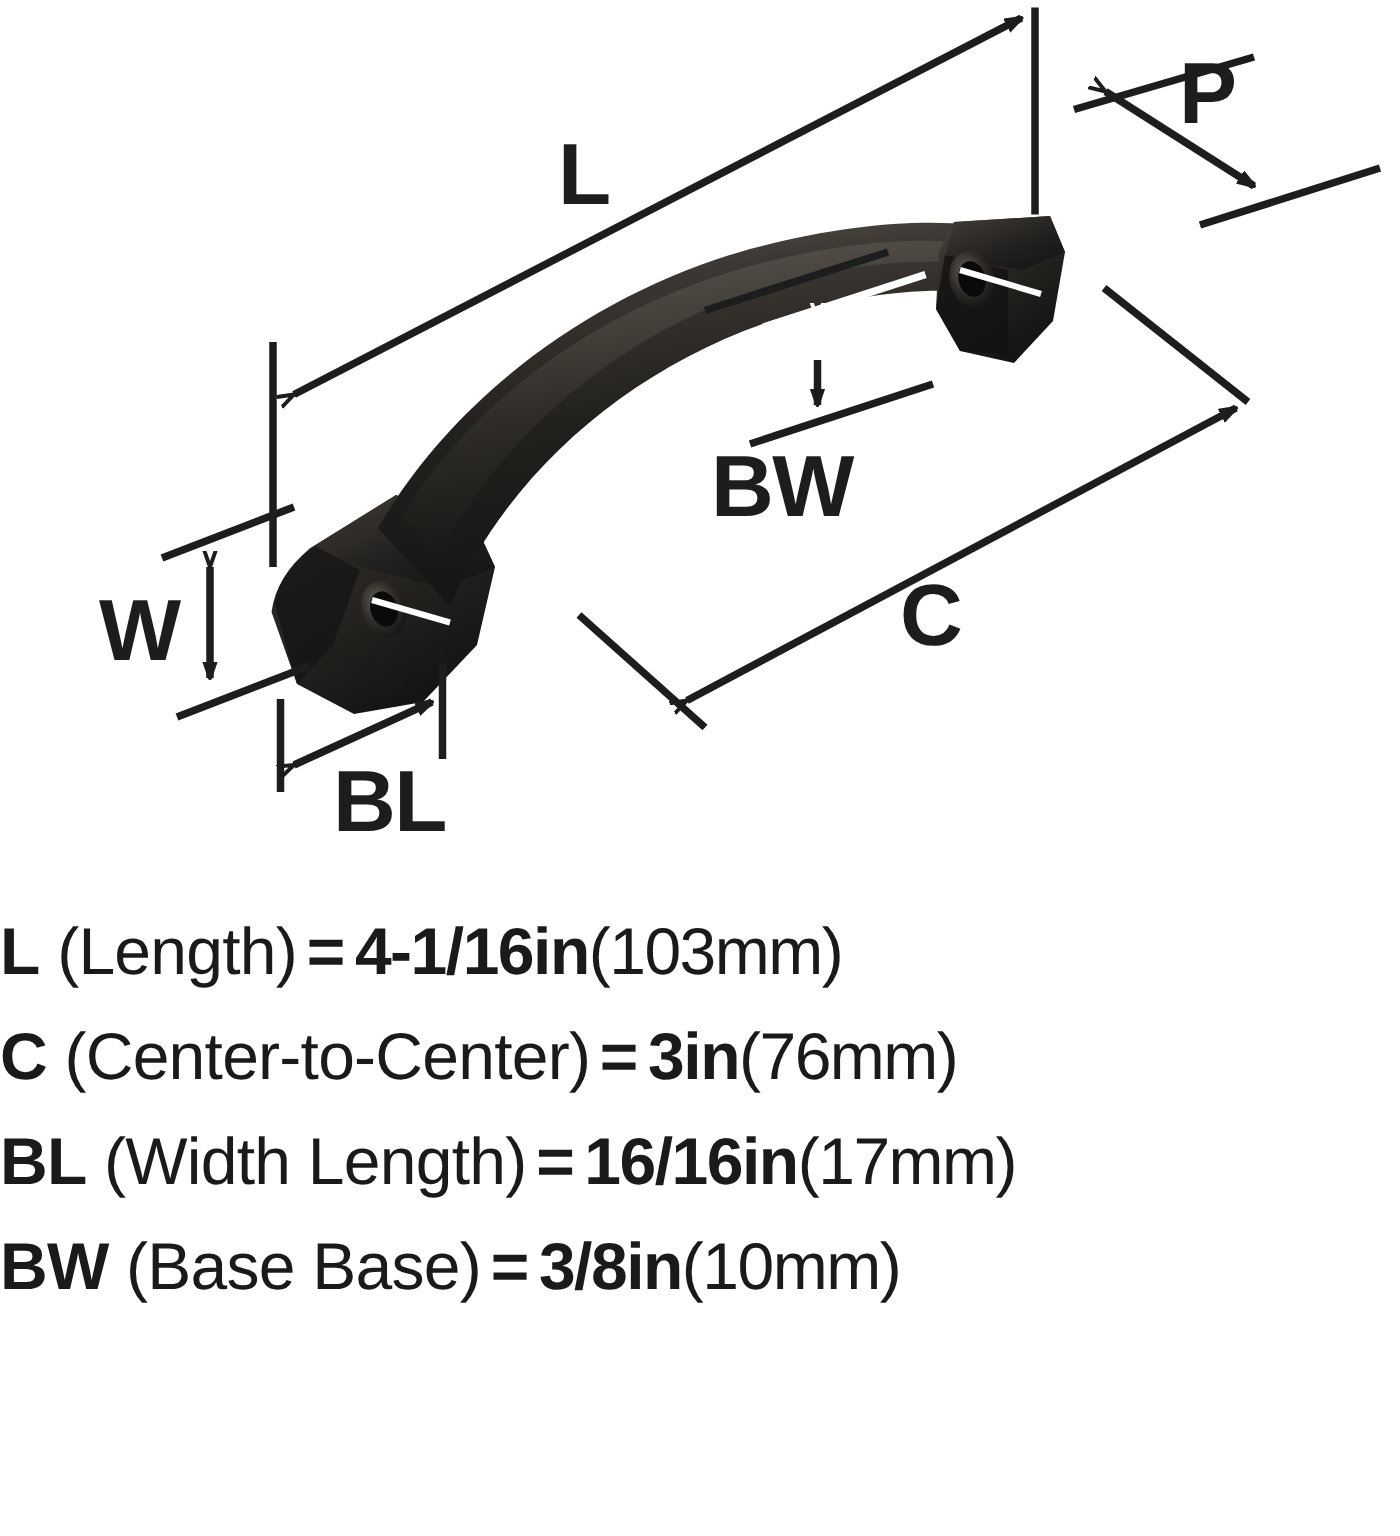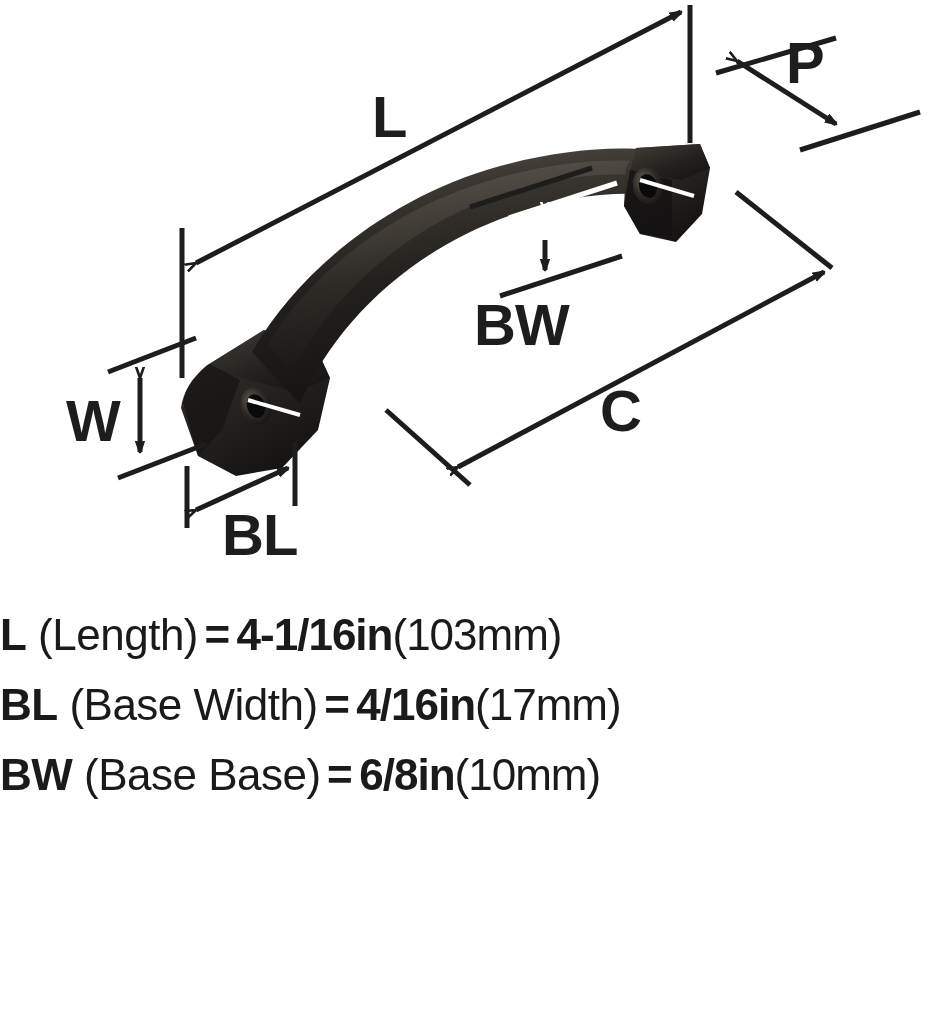--- a/index.html
+++ b/index.html
@@ -152,25 +152,30 @@
 <div id="specs">
 
   <div class="specrow">
     <span class="code">L</span><span class="desc"> (Length)</span>
     <span class="eq">=</span>
     <span class="imp">4-1/16in</span><span class="met">(103mm)</span>
   </div>
 
 
 
+  <div class="specrow">
+    <span class="code">C</span><span class="desc"> (Center-to-Center)</span>
+    <span class="eq">=</span>
+    <span class="imp">3in</span><span class="met">(76mm)</span>
+  </div>
 
   <div class="specrow">
-    <span class="code">BL</span><span class="desc"> (Base Width)</span>
+    <span class="code">BL</span><span class="desc"> (Width Length)</span>
     <span class="eq">=</span>
-    <span class="imp">4/16in</span><span class="met">(17mm)</span>
+    <span class="imp">16/16in</span><span class="met">(17mm)</span>
   </div>
 
   <div class="specrow">
     <span class="code">BW</span><span class="desc"> (Base Base)</span>
     <span class="eq">=</span>
-    <span class="imp">6/8in</span><span class="met">(10mm)</span>
+    <span class="imp">3/8in</span><span class="met">(10mm)</span>
   </div>
 </div>
 
 </body></html>

